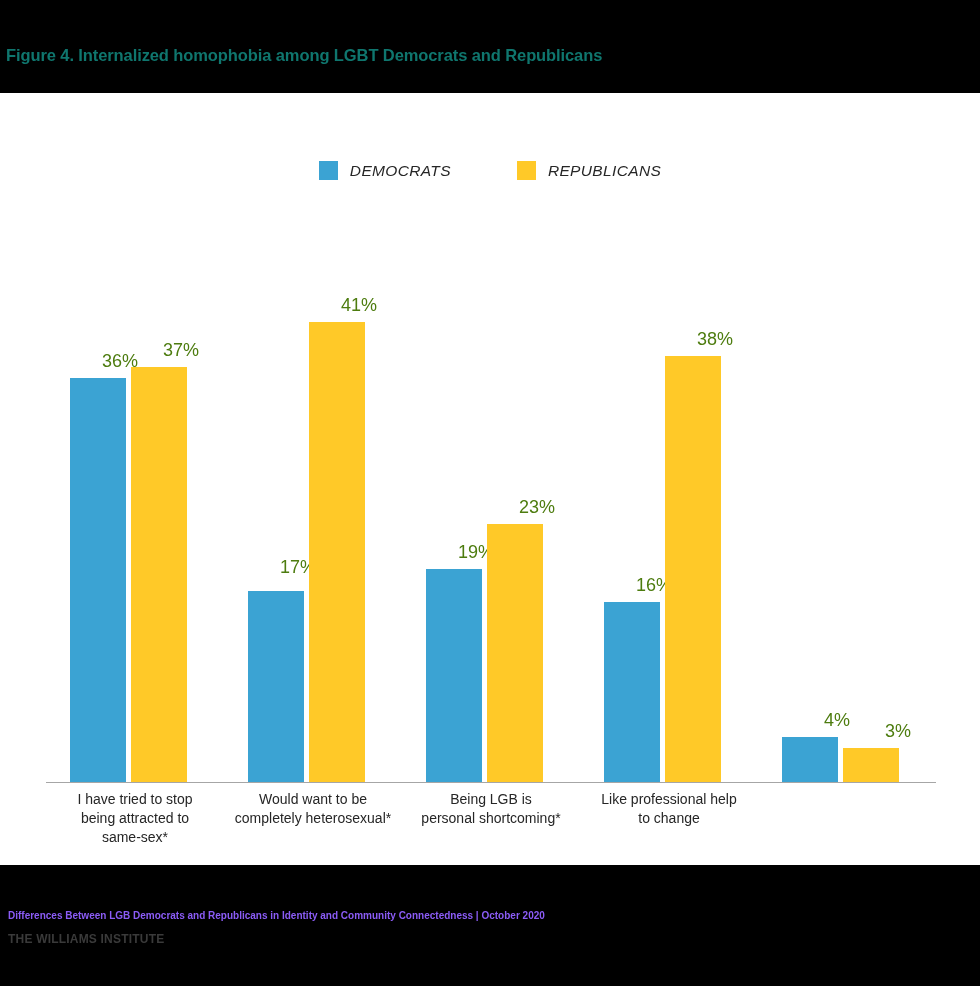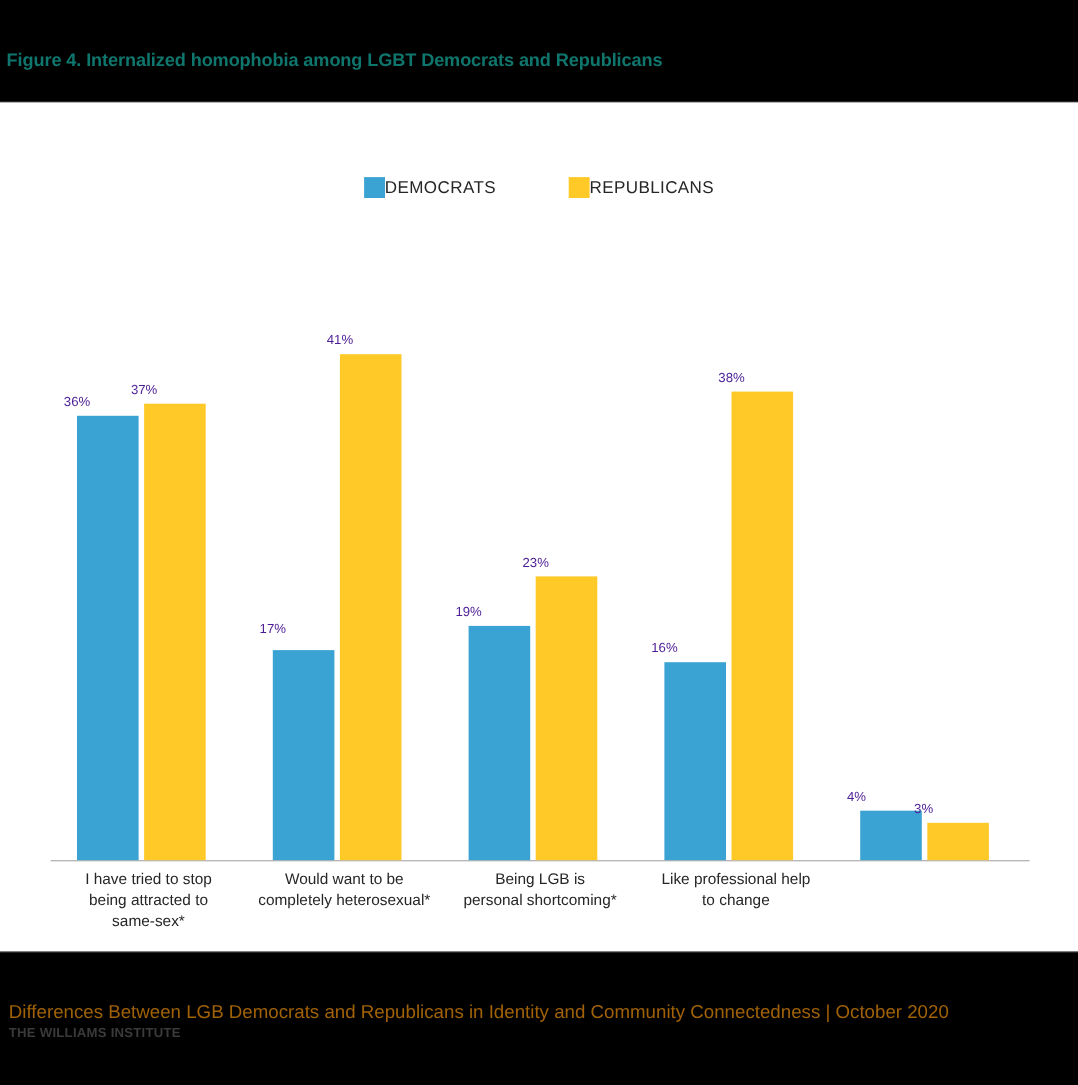--- a/index.html
+++ b/index.html
@@ -60,20 +60,22 @@
     left: 0;
     top: 68px;
     width: 980px;
     display: flex;
     justify-content: center;
     gap: 66px;
   }
   .legend-item {
     display: flex;
     align-items: center;
+    gap: 12px;
+    font-style: italic;
   }
   .legend-swatch {
     width: 19px;
     height: 19px;
     display: block;
   }
   .legend-label {
     font-size: 15.5px;
     color: #262626;
     letter-spacing: 0.35px;
@@ -111,23 +113,23 @@
   .bar-wrap.rep { left: 85px; }
   .bar {
     position: absolute;
     bottom: 0;
     width: 56px;
   }
   .bar-value {
     position: absolute;
     width: 80px;
     left: -12px;
-    text-align: left;
-    font-size: 12px;
-    color: #4c1d95;
+    text-align: right;
+    font-size: 18px;
+    color: #4d7c0f;
   }
 
   
   #cat-labels {
     position: absolute;
     left: 46px;
     top: 697px;
     width: 890px;
     display: flex;
   }
@@ -154,23 +156,23 @@
     left: 0;
     top: 866px;
     width: 980px;
     height: 120px;
     background: #000000;
   }
   #footer-source {
     position: absolute;
     left: 8px;
     top: 44px;
-    font-size: 17px;
-    font-weight: normal;
-    color: #a16207;
+    font-size: 10px;
+    font-weight: bold;
+    color: #8b5cf6;
     white-space: nowrap;
   }
   #footer-org {
     position: absolute;
     left: 8px;
     top: 66px;
     font-size: 12px;
     font-weight: bold;
     color: #3a3a3a;
     letter-spacing: 0.2px;

